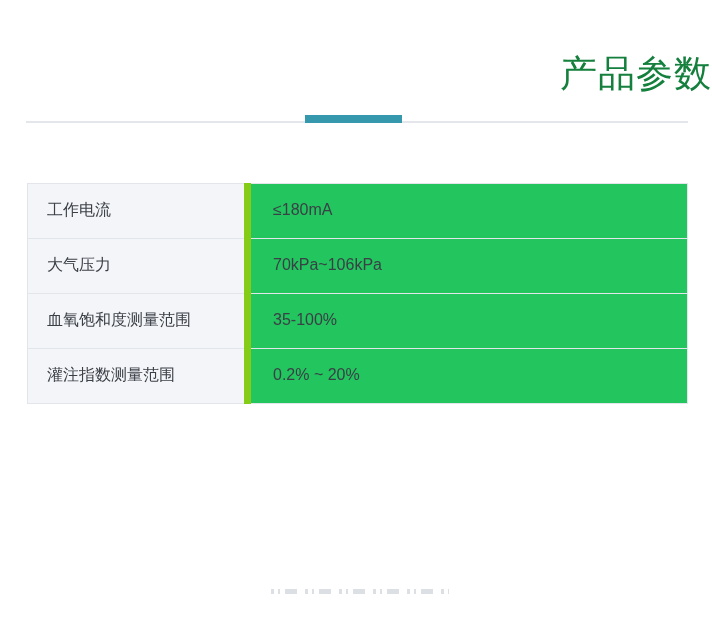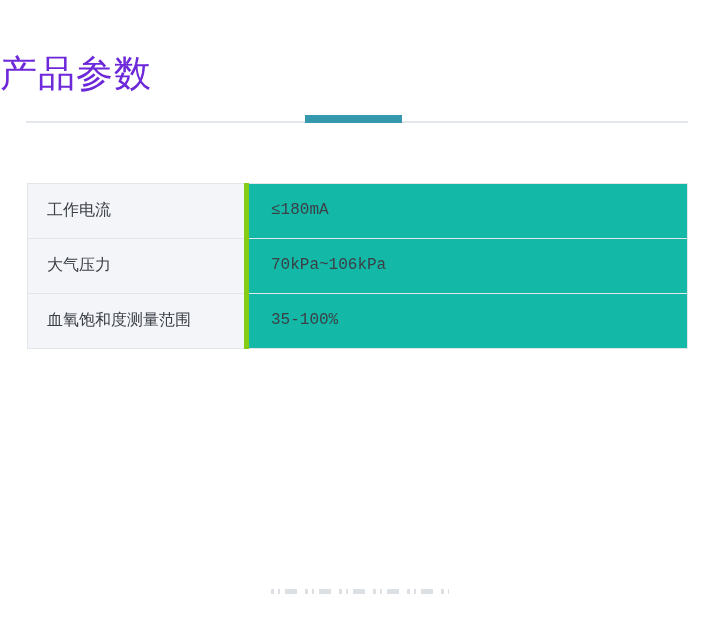--- a/index.html
+++ b/index.html
@@ -13,25 +13,25 @@
     width: 712px;
     height: 634px;
     background: #ffffff;
     overflow: hidden;
   }
   .page-title {
     position: absolute;
     top: 53px;
     left: 0;
     width: 712px;
-    text-align: left;
+    text-align: right;
     font-size: 37px;
     line-height: 42px;
     font-weight: 400;
-    color: #6d28d9;
+    color: #15803d;
     letter-spacing: 1px;
     margin: 0;
   }
   .title-rule {
     position: absolute;
     top: 121px;
     left: 26px;
     width: 662px;
     height: 2px;
     background: #e3e6ea;
@@ -56,26 +56,25 @@
     border: 1px solid #e2e5ea;
     vertical-align: top;
     font-size: 16px;
     line-height: 26px;
     color: #3b3f46;
   }
   .spec-table td.label-cell {
     width: 183px;
     background: #f3f5f8;
     padding: 13px 14px 0 19px;
-    border-right: 5px solid #84cc16;
+    border-right: 7px solid #84cc16;
   }
   .spec-table td.value-cell {
-    background: #14b8a6;
+    background: #22c55e;
     padding: 13px 14px 0 22px;
-    font-family: Liberation Mono, monospace;
   }
   .spec-table tr.row-normal { height: 55px; }
   .spec-table tr.row-tall   { height: 80px; }
   .watermark-remnant {
     position: absolute;
     top: 589px;
     left: 271px;
     width: 178px;
     height: 5px;
     background:
@@ -103,18 +102,22 @@
         <td class="value-cell">≤180mA</td>
       </tr>
       <tr class="row-normal">
         <td class="label-cell">大气压力</td>
         <td class="value-cell">70kPa~106kPa</td>
       </tr>
       <tr class="row-normal">
         <td class="label-cell">血氧饱和度测量范围</td>
         <td class="value-cell">35-100%</td>
       </tr>
+      <tr class="row-normal">
+        <td class="label-cell">灌注指数测量范围</td>
+        <td class="value-cell">0.2% ~ 20%</td>
+      </tr>
     </tbody>
   </table>
 
   <div class="watermark-remnant"></div>
 
 </div>
 
 </body></html>

